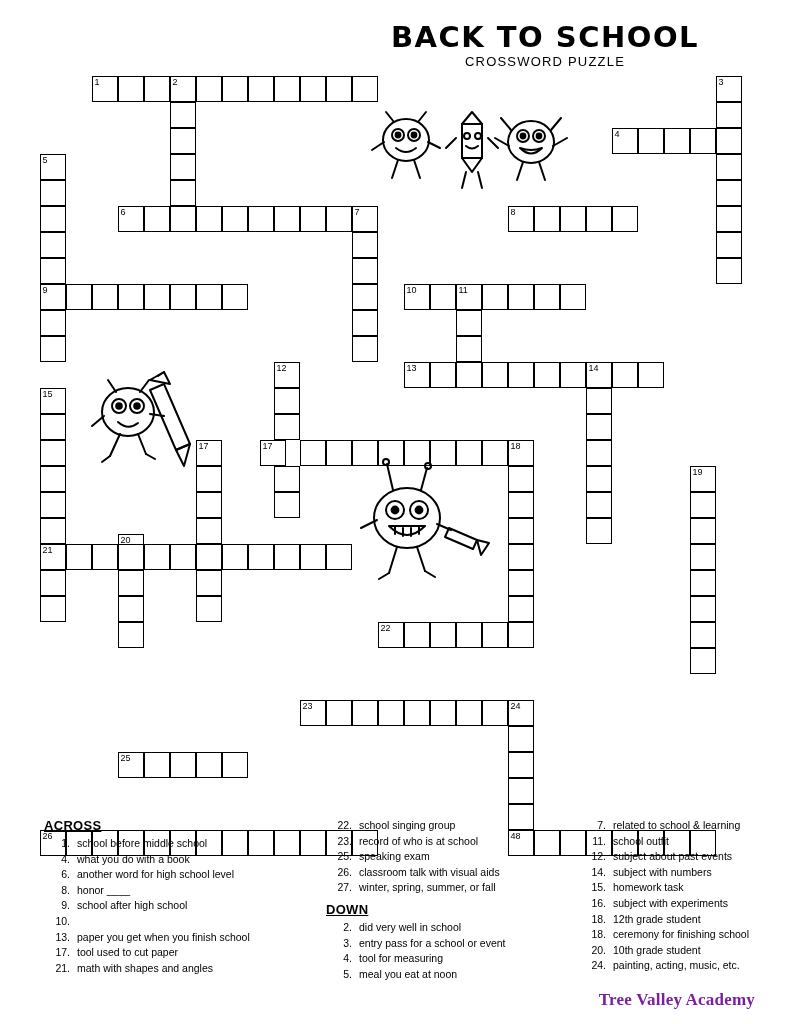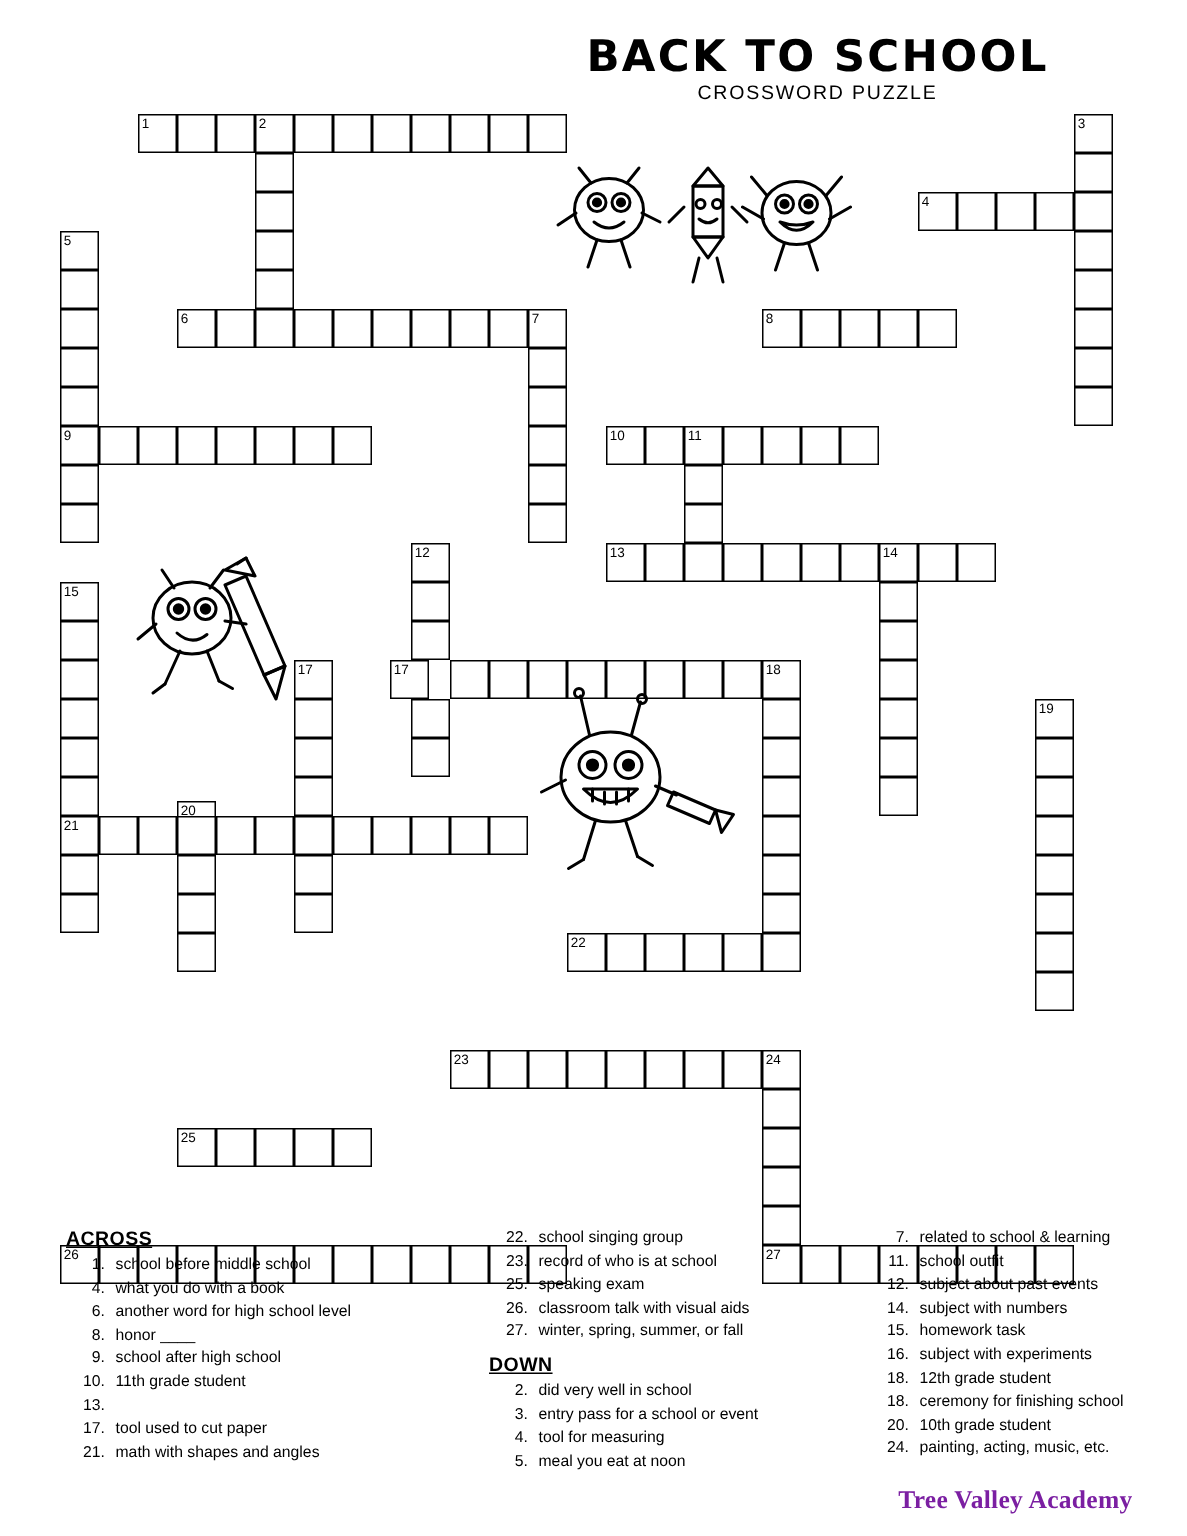--- a/index.html
+++ b/index.html
@@ -362,21 +362,21 @@
       <div class="cell" style="left: 104px; top: 754px;"></div>
       <div class="cell" style="left: 130px; top: 754px;"></div>
       <div class="cell" style="left: 156px; top: 754px;"></div>
       <div class="cell" style="left: 182px; top: 754px;"></div>
       <div class="cell" style="left: 208px; top: 754px;"></div>
       <div class="cell" style="left: 234px; top: 754px;"></div>
       <div class="cell" style="left: 260px; top: 754px;"></div>
       <div class="cell" style="left: 286px; top: 754px;"></div>
       <div class="cell" style="left: 312px; top: 754px;"></div>
       <div class="cell" style="left: 468px; top: 754px;">
-        <span class="num">27</span>
+        <span class="num">48</span>
       </div>
       <div class="cell" style="left: 494px; top: 754px;"></div>
       <div class="cell" style="left: 520px; top: 754px;"></div>
       <div class="cell" style="left: 546px; top: 754px;"></div>
       <div class="cell" style="left: 572px; top: 754px;"></div>
       <div class="cell" style="left: 598px; top: 754px;"></div>
       <div class="cell" style="left: 624px; top: 754px;"></div>
       <div class="cell" style="left: 650px; top: 754px;"></div>
     </div>
 
@@ -476,24 +476,24 @@
       <div class="clue-row">
           <div class="clue-num">8.</div>
           <div class="clue-text">honor ____</div>
         </div>
       <div class="clue-row">
           <div class="clue-num">9.</div>
           <div class="clue-text">school after high school</div>
         </div>
       <div class="clue-row">
           <div class="clue-num">10.</div>
-          <div class="clue-text">11th grade student</div>
         </div>
       <div class="clue-row">
           <div class="clue-num">13.</div>
+          <div class="clue-text">paper you get when you finish school</div>
         </div>
       <div class="clue-row">
           <div class="clue-num">17.</div>
           <div class="clue-text">tool used to cut paper</div>
         </div>
       <div class="clue-row">
           <div class="clue-num">21.</div>
           <div class="clue-text">math with shapes and angles</div>
         </div>
     </div>

